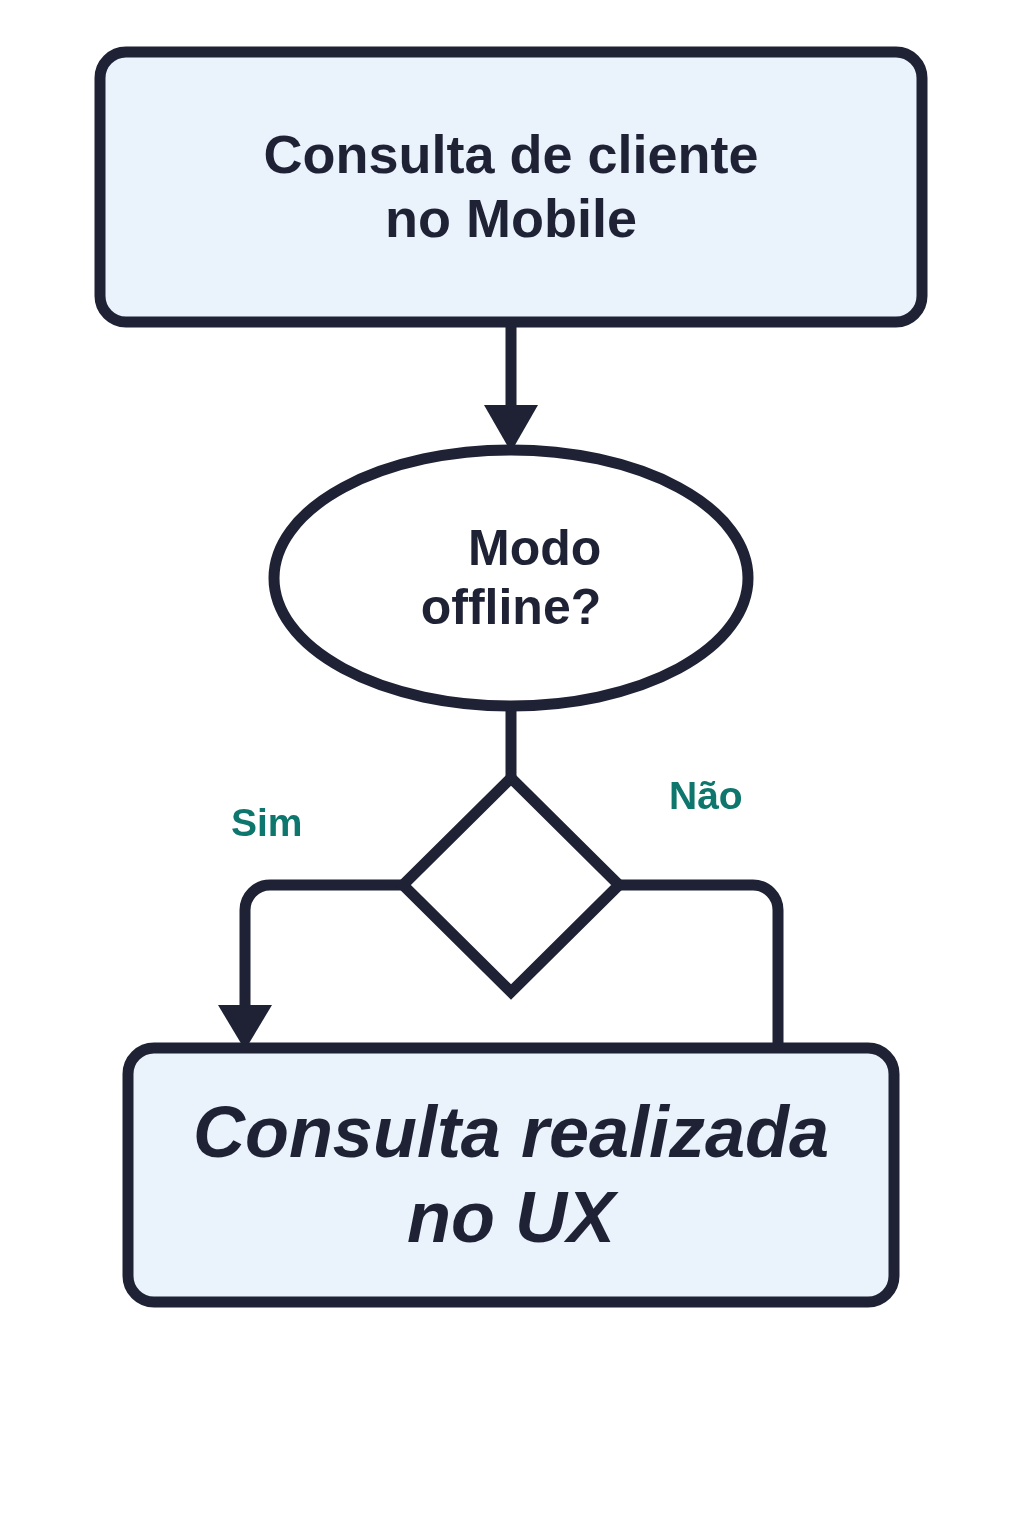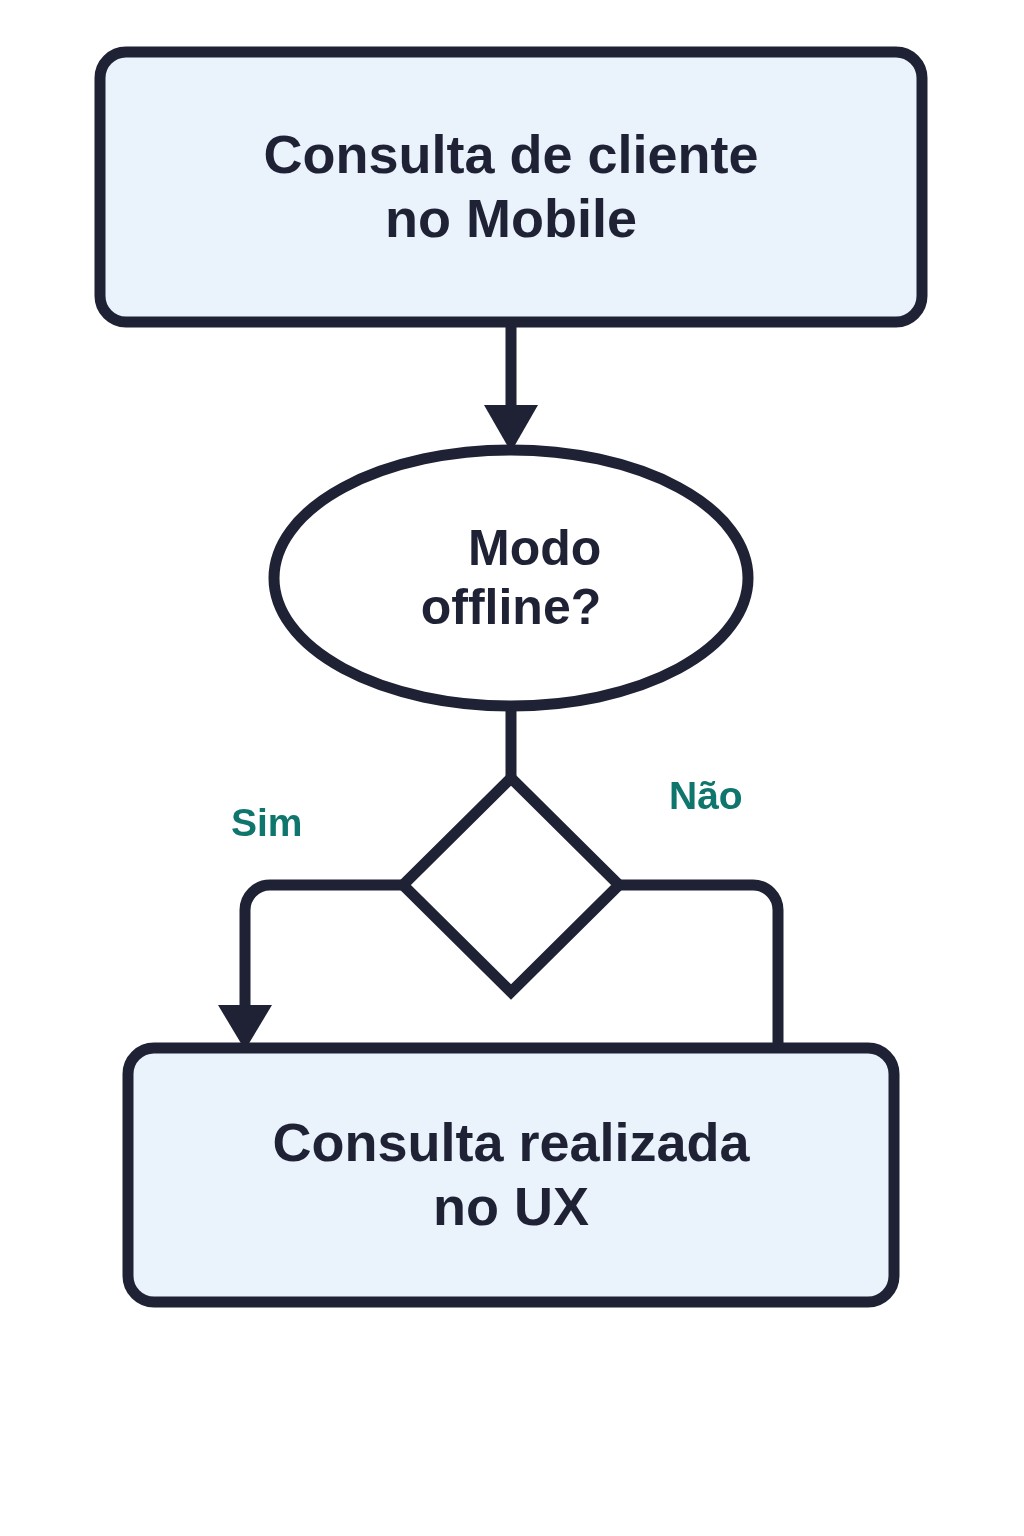--- a/index.html
+++ b/index.html
@@ -52,21 +52,22 @@
     width: 474px;
     height: 256px;
     font-size: 50px;
     text-align: right;
   }
   #label-end {
     left: 128px;
     top: 1048px;
     width: 766px;
     height: 254px;
-    font-size: 54px;
+    font-size: 72px;
+    font-style: italic;
   }
   .edge-label {
     position: absolute;
     font-weight: bold;
     color: #0f766e;
     font-size: 39px;
     line-height: 1;
     white-space: nowrap;
     pointer-events: none;
   }

